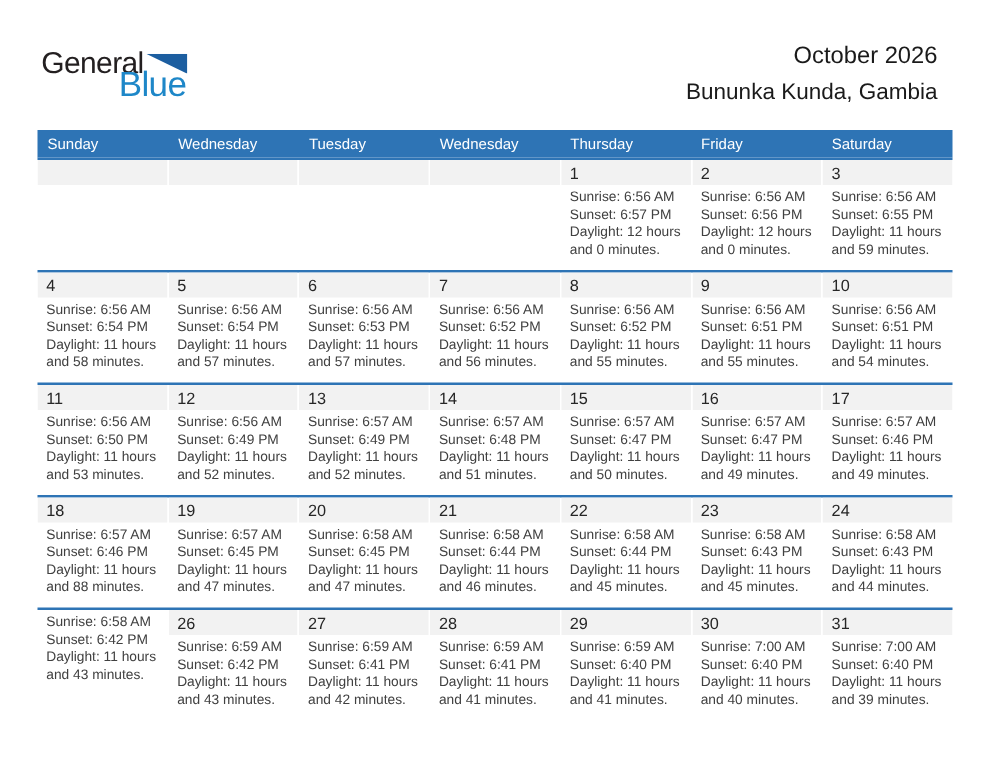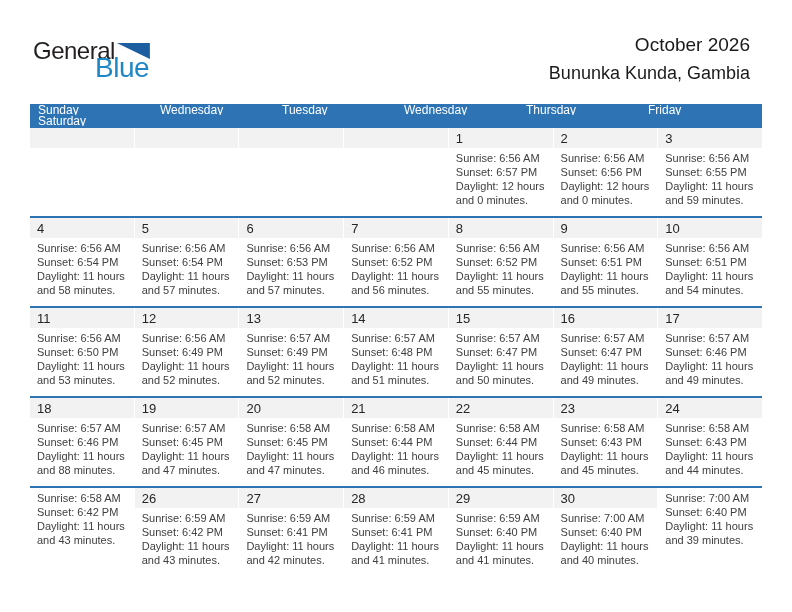--- a/index.html
+++ b/index.html
@@ -64,21 +64,21 @@
 
   
   .calendar {
     position: absolute;
     left: 30px;
     top: 104px;
     width: 732px;
   }
   .weekday-row {
     display: grid;
-    grid-template-columns: repeat(6, 1fr);
+    grid-template-columns: repeat(7, 1fr);
     background: #2e74b5;
     height: 22px;
   }
   .weekday-cell {
     color: #ffffff;
     font-size: 12px;
     display: flex;
     align-items: center;
     padding-left: 8px;
     overflow: hidden;
@@ -425,20 +425,21 @@
           <div class="day-cell">
             <div class="num-band">30</div>
             <div class="lines">
               <div class="line">Sunrise: 7:00 AM</div>
               <div class="line">Sunset: 6:40 PM</div>
               <div class="line">Daylight: 11 hours</div>
               <div class="line">and 40 minutes.</div>
             </div>
           </div>
           <div class="day-cell">
+            <div class="num-band">31</div>
             <div class="lines">
               <div class="line">Sunrise: 7:00 AM</div>
               <div class="line">Sunset: 6:40 PM</div>
               <div class="line">Daylight: 11 hours</div>
               <div class="line">and 39 minutes.</div>
             </div>
           </div>
         </div>
       </div>
   </div>

